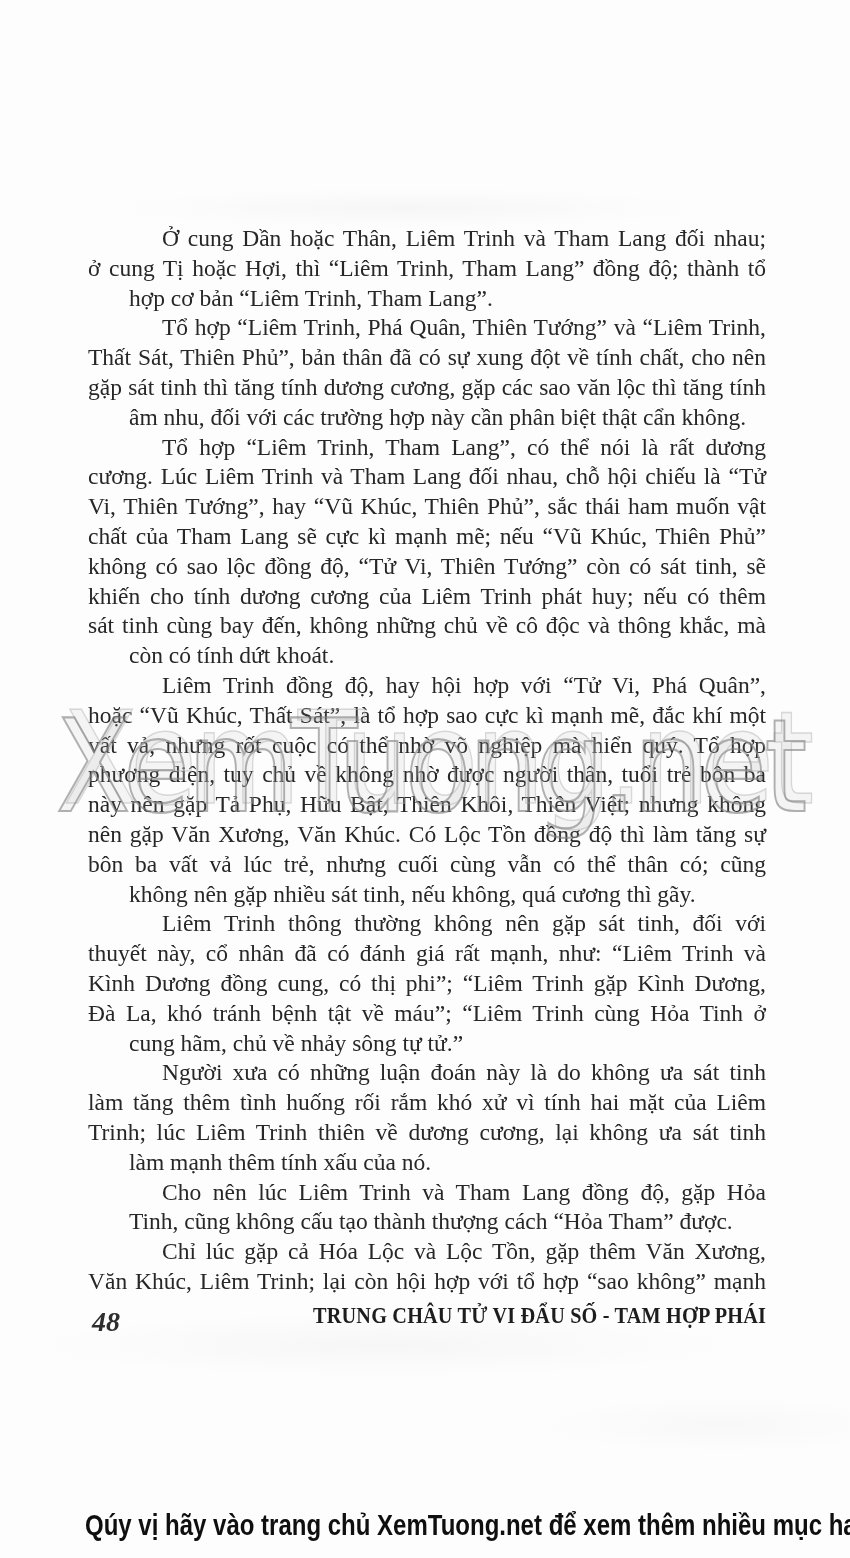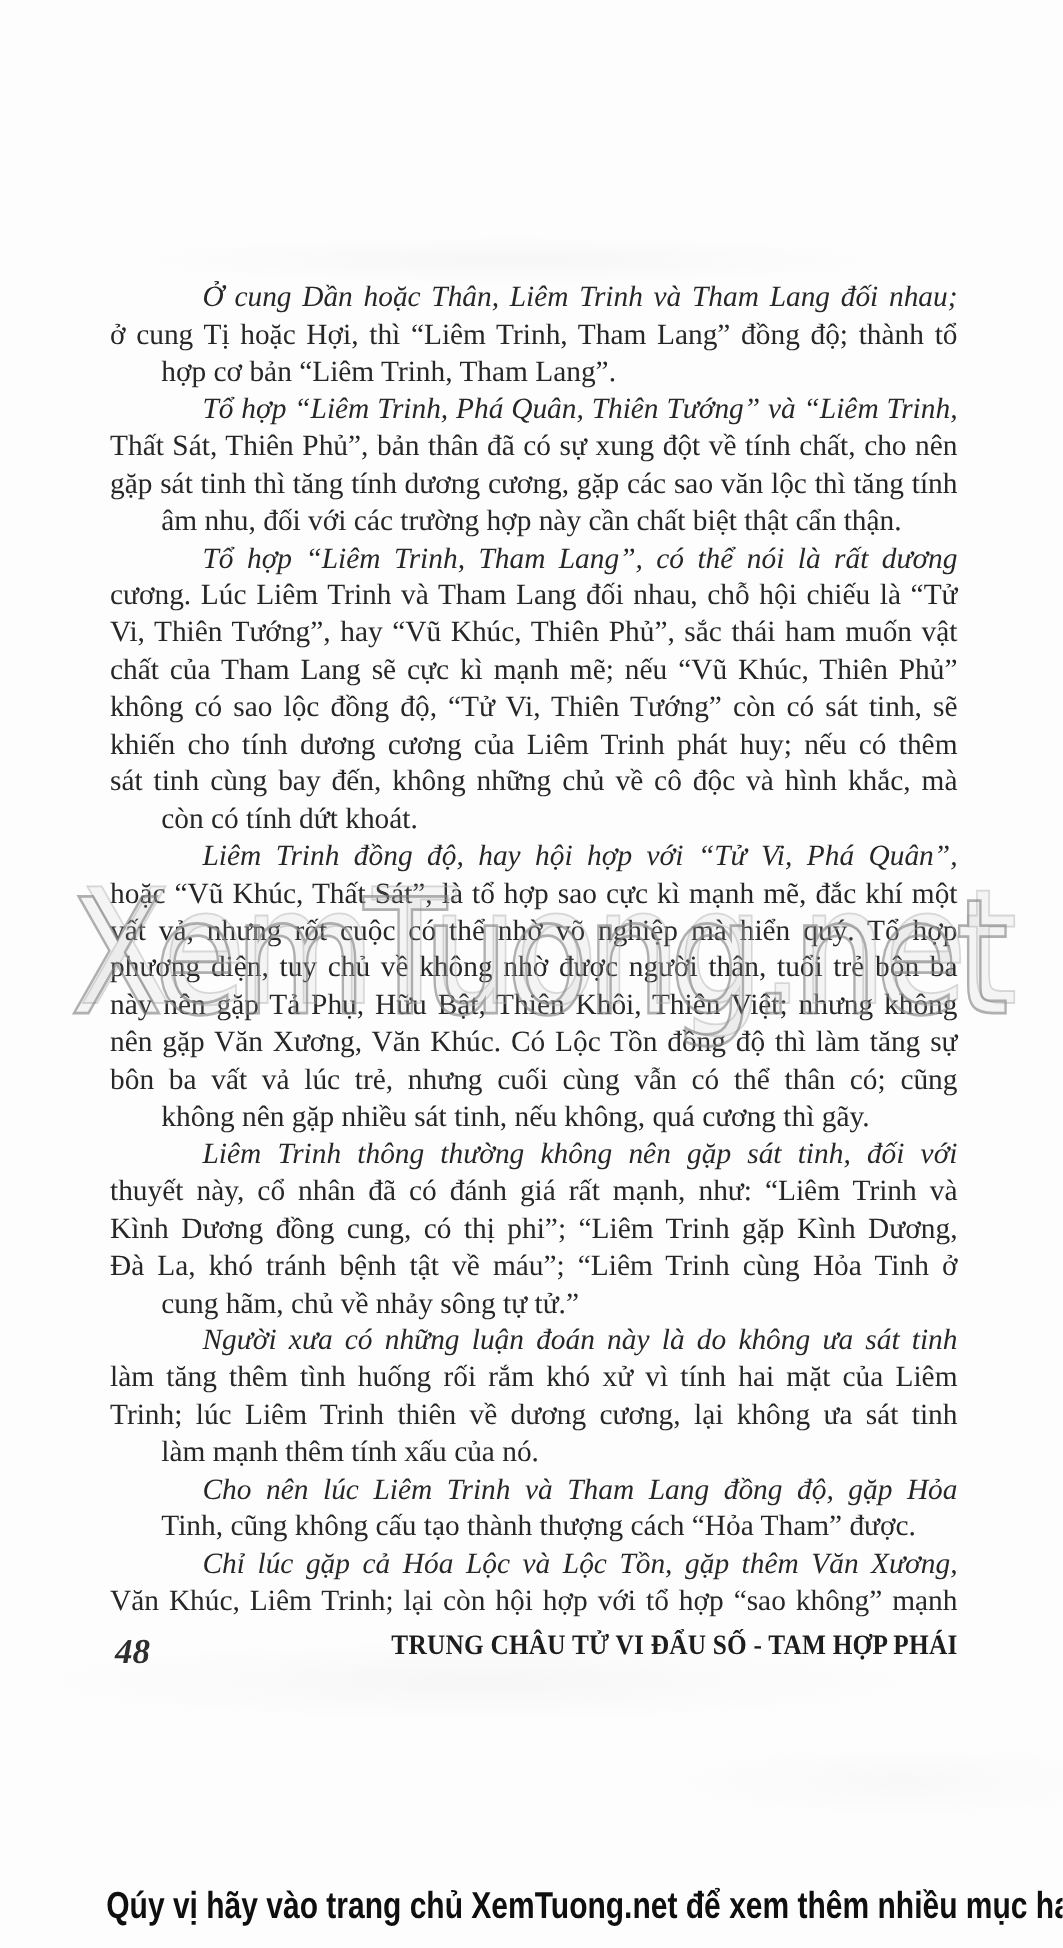--- a/index.html
+++ b/index.html
@@ -17,21 +17,21 @@
       radial-gradient(ellipse 500px 46px at 45% 1345px, rgba(120,120,120,0.05), transparent 70%),
       radial-gradient(ellipse 260px 40px at 85% 1425px, rgba(120,120,120,0.04), transparent 70%),
       #fdfdfd;
   }
   .body-text {
     position: absolute; left: 88px; top: 224px; width: 678px;
     font-size: 23.5px; line-height: 29.8px; color: #272727;
   }
   .para { margin: 0; }
   .line { text-align: justify; text-align-last: justify; }
-  .line.first { text-indent: 74px; font-style: italic; }
+  .line.first { text-indent: 74px; }
   .line.last { text-align-last: left; margin-left: 41px; }
   .watermark-layer {
     position: absolute; left: 56px; top: 692px; width: 790px; height: 155px;
     pointer-events: none;
   }
   .wm {
     position: absolute; left: 0; top: 0; white-space: nowrap;
     font-family: "DejaVu Sans", sans-serif;
     font-size: 128px; line-height: 150px; font-weight: 400;
     letter-spacing: -3px;
@@ -72,31 +72,31 @@
     <div class="para">
       <div class="line first">Ở cung Dần hoặc Thân, Liêm Trinh và Tham Lang đối nhau;</div>
       <div class="line">ở cung Tị hoặc Hợi, thì “Liêm Trinh, Tham Lang” đồng độ; thành tổ</div>
       <div class="line last">hợp cơ bản “Liêm Trinh, Tham Lang”.</div>
     </div>
 
     <div class="para">
       <div class="line first">Tổ hợp “Liêm Trinh, Phá Quân, Thiên Tướng” và “Liêm Trinh,</div>
       <div class="line">Thất Sát, Thiên Phủ”, bản thân đã có sự xung đột về tính chất, cho nên</div>
       <div class="line">gặp sát tinh thì tăng tính dương cương, gặp các sao văn lộc thì tăng tính</div>
-      <div class="line last">âm nhu, đối với các trường hợp này cần chất biệt thật cẩn thận.</div>
+      <div class="line last">âm nhu, đối với các trường hợp này cần phân biệt thật cẩn không.</div>
     </div>
 
     <div class="para">
       <div class="line first">Tổ hợp “Liêm Trinh, Tham Lang”, có thể nói là rất dương</div>
       <div class="line">cương. Lúc Liêm Trinh và Tham Lang đối nhau, chỗ hội chiếu là “Tử</div>
       <div class="line">Vi, Thiên Tướng”, hay “Vũ Khúc, Thiên Phủ”, sắc thái ham muốn vật</div>
       <div class="line">chất của Tham Lang sẽ cực kì mạnh mẽ; nếu “Vũ Khúc, Thiên Phủ”</div>
       <div class="line">không có sao lộc đồng độ, “Tử Vi, Thiên Tướng” còn có sát tinh, sẽ</div>
       <div class="line">khiến cho tính dương cương của Liêm Trinh phát huy; nếu có thêm</div>
-      <div class="line">sát tinh cùng bay đến, không những chủ về cô độc và hình khắc, mà</div>
+      <div class="line">sát tinh cùng bay đến, không những chủ về cô độc và thông khắc, mà</div>
       <div class="line last">còn có tính dứt khoát.</div>
     </div>
 
     <div class="para">
       <div class="line first">Liêm Trinh đồng độ, hay hội hợp với “Tử Vi, Phá Quân”,</div>
       <div class="line">hoặc “Vũ Khúc, Thất Sát”, là tổ hợp sao cực kì mạnh mẽ, đắc khí một</div>
       <div class="line">vất vả, nhưng rốt cuộc có thể nhờ võ nghiệp mà hiển quý. Tổ hợp</div>
       <div class="line">phương diện, tuy chủ về không nhờ được người thân, tuổi trẻ bôn ba</div>
       <div class="line">này nên gặp Tả Phụ, Hữu Bật, Thiên Khôi, Thiên Việt; nhưng không</div>
       <div class="line">nên gặp Văn Xương, Văn Khúc. Có Lộc Tồn đồng độ thì làm tăng sự</div>

